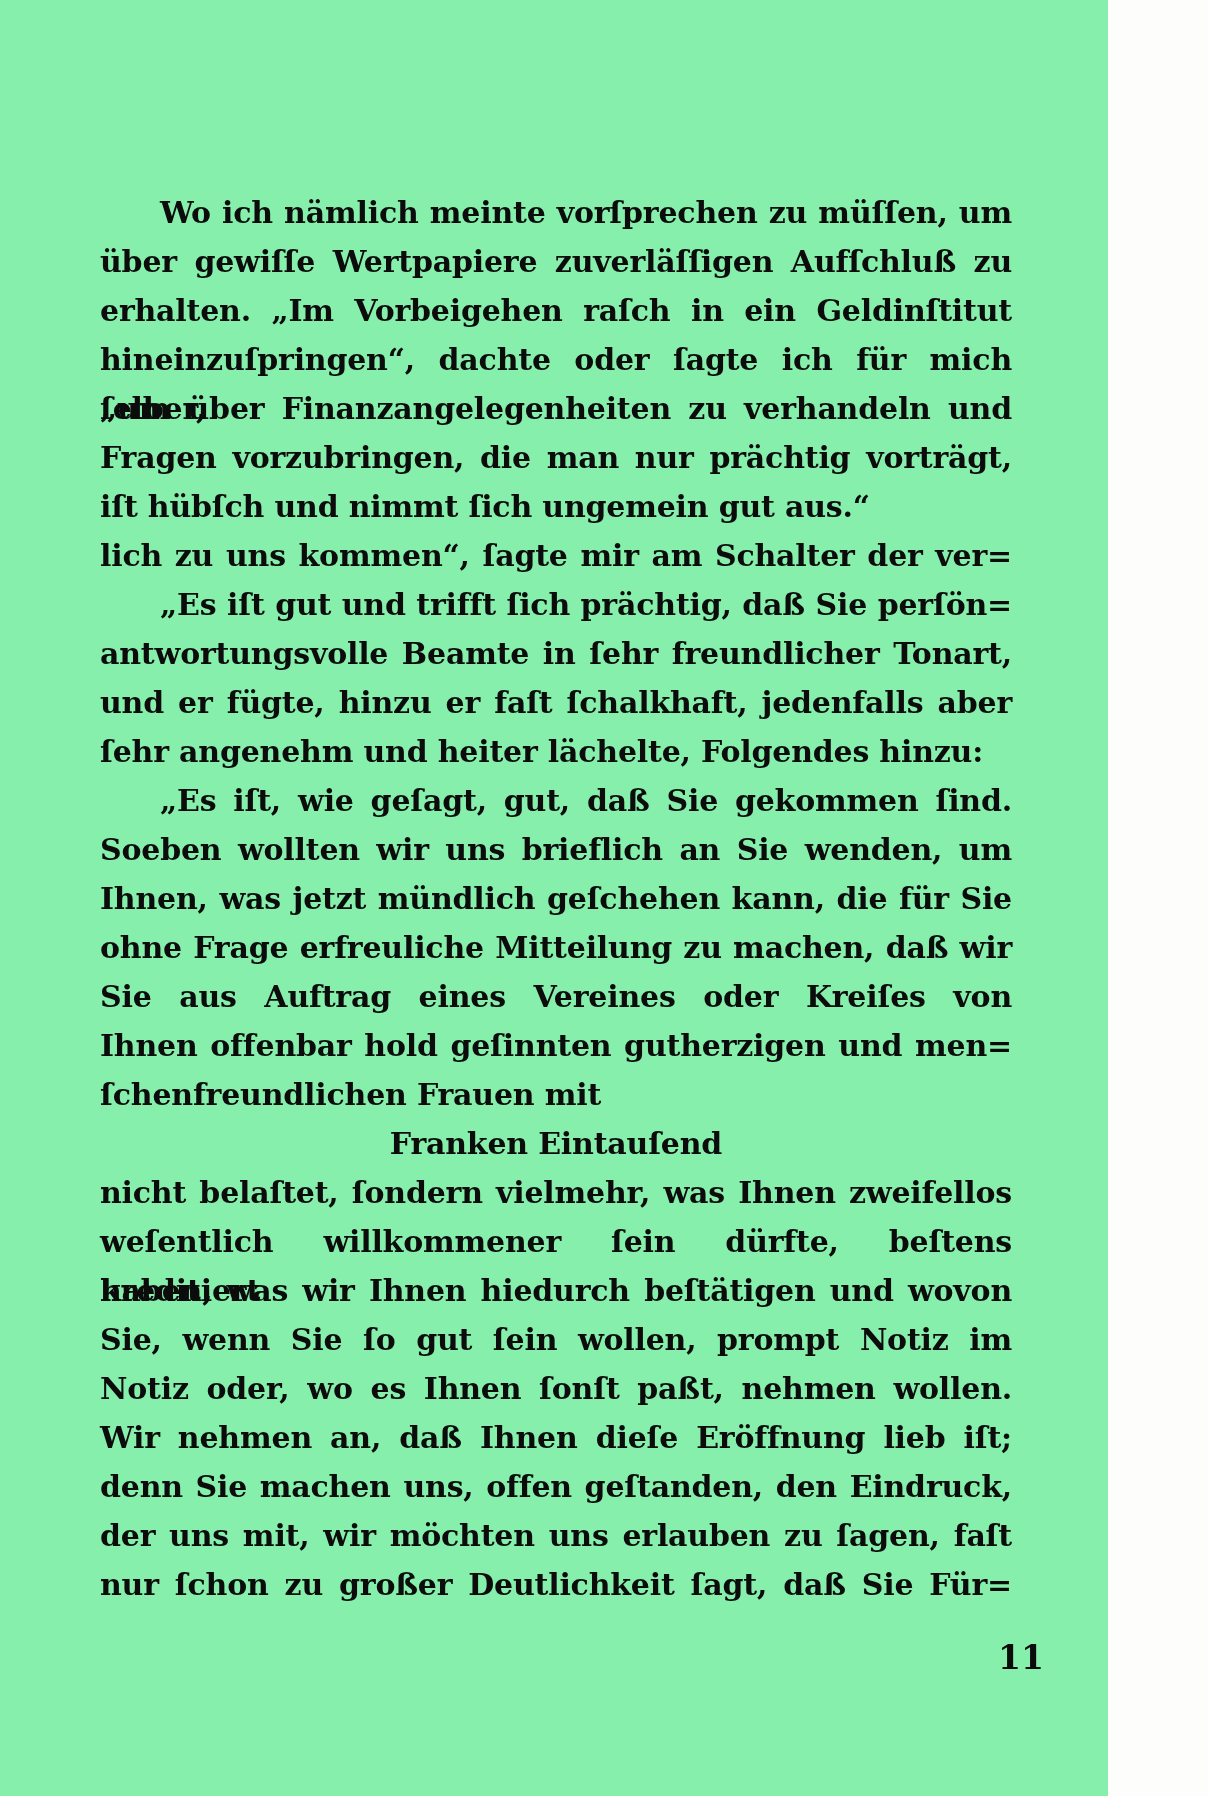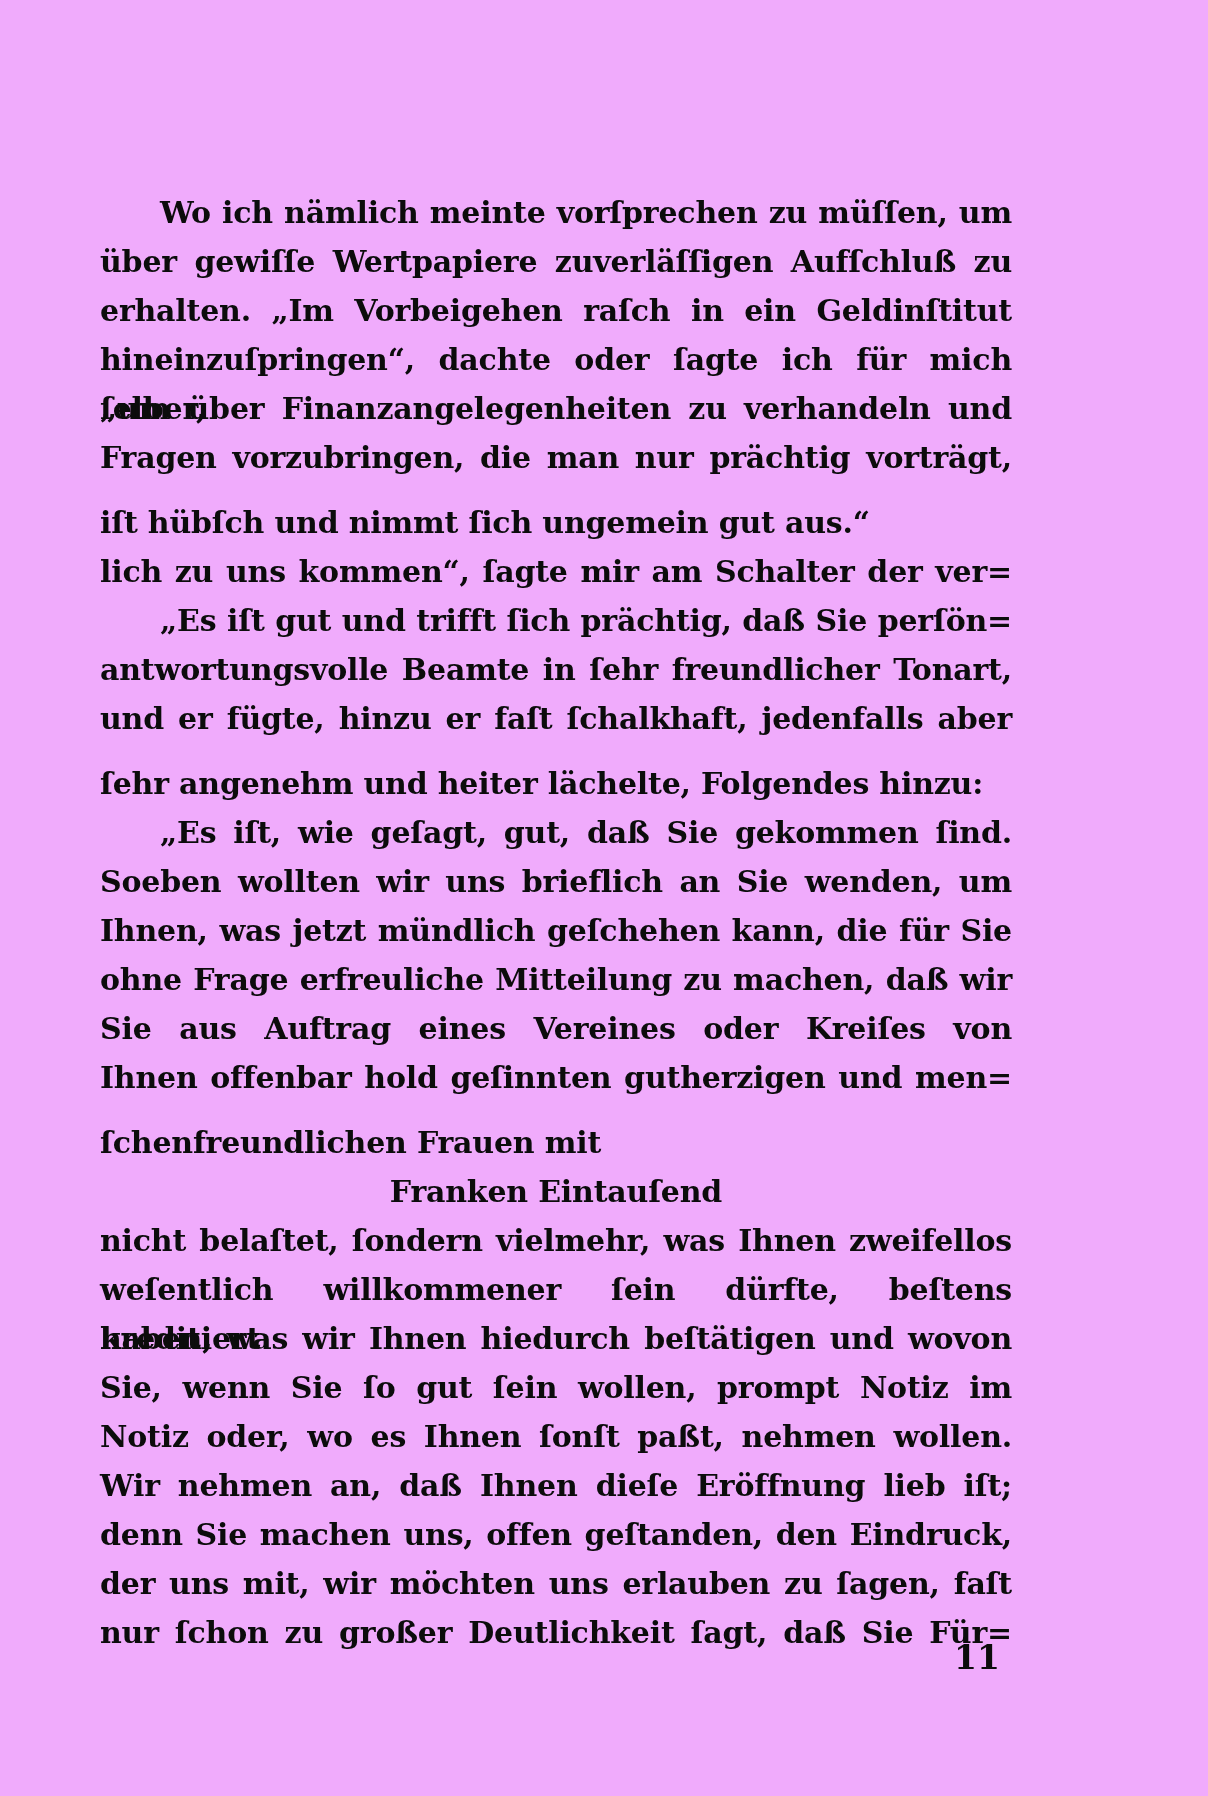--- a/index.html
+++ b/index.html
@@ -10,23 +10,23 @@
     width: 1208px;
     height: 1796px;
     position: relative;
     background: #fdfdfb;
     font-family: "DejaVu Serif", "Liberation Serif", serif;
     overflow: hidden;
   }
   .page {
     position: absolute;
     left: 0; top: 0;
-    width: 1208px;
+    width: 1108px;
     height: 1796px;
-    background: #f0abfc;
+    background: #86efac;
   }
   .text-block {
     position: absolute;
     left: 100px;
     top: 188px;
     width: 912px;
     color: #0c0c0c;
     font-size: 30px;
     font-weight: bold;
     line-height: 49px;
@@ -37,29 +37,28 @@
     text-align-last: justify;
     white-space: normal;
     height: 49px;
   }
   .line.indent {
     text-indent: 60px;
   }
   .line.end {
     text-align: right;
     text-align-last: left;
-    margin-top: 16px;
   }
   .line.center {
     text-align: center;
     text-align-last: center;
   }
   .page-number {
     position: absolute;
-    left: 860px;
+    left: 904px;
     top: 1638px;
     width: 140px;
     text-align: right;
     color: #0c0c0c;
     font-size: 33px;
     font-weight: bold;
     line-height: 40px;
   }
 </style>
 </head>

